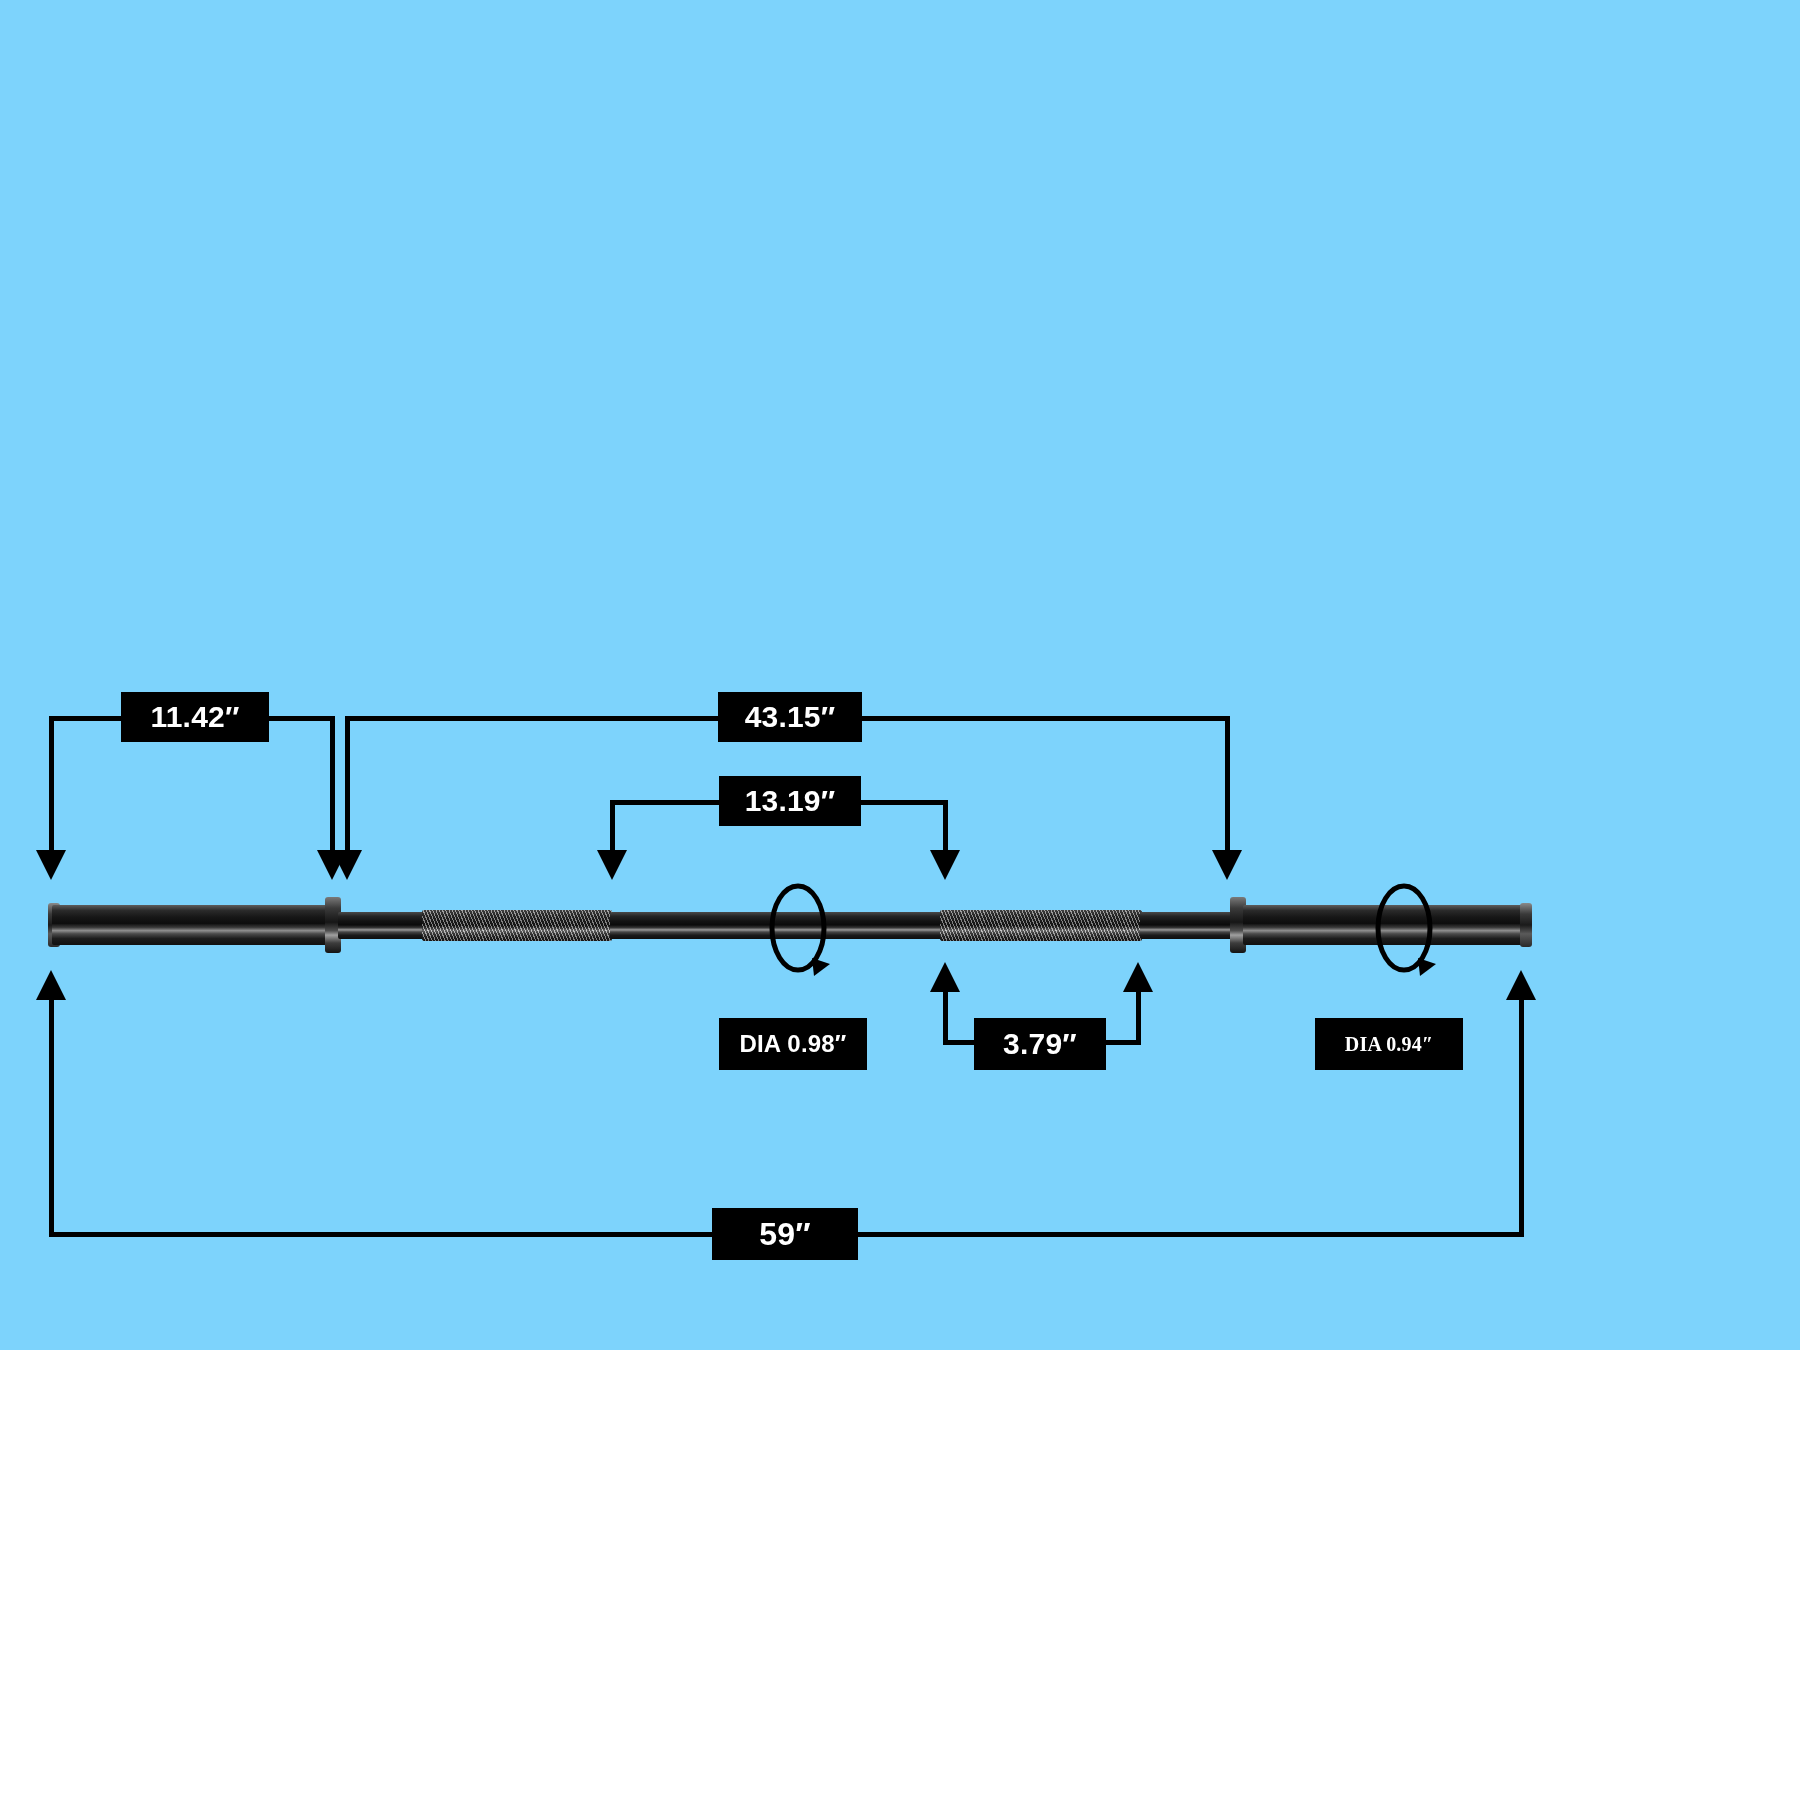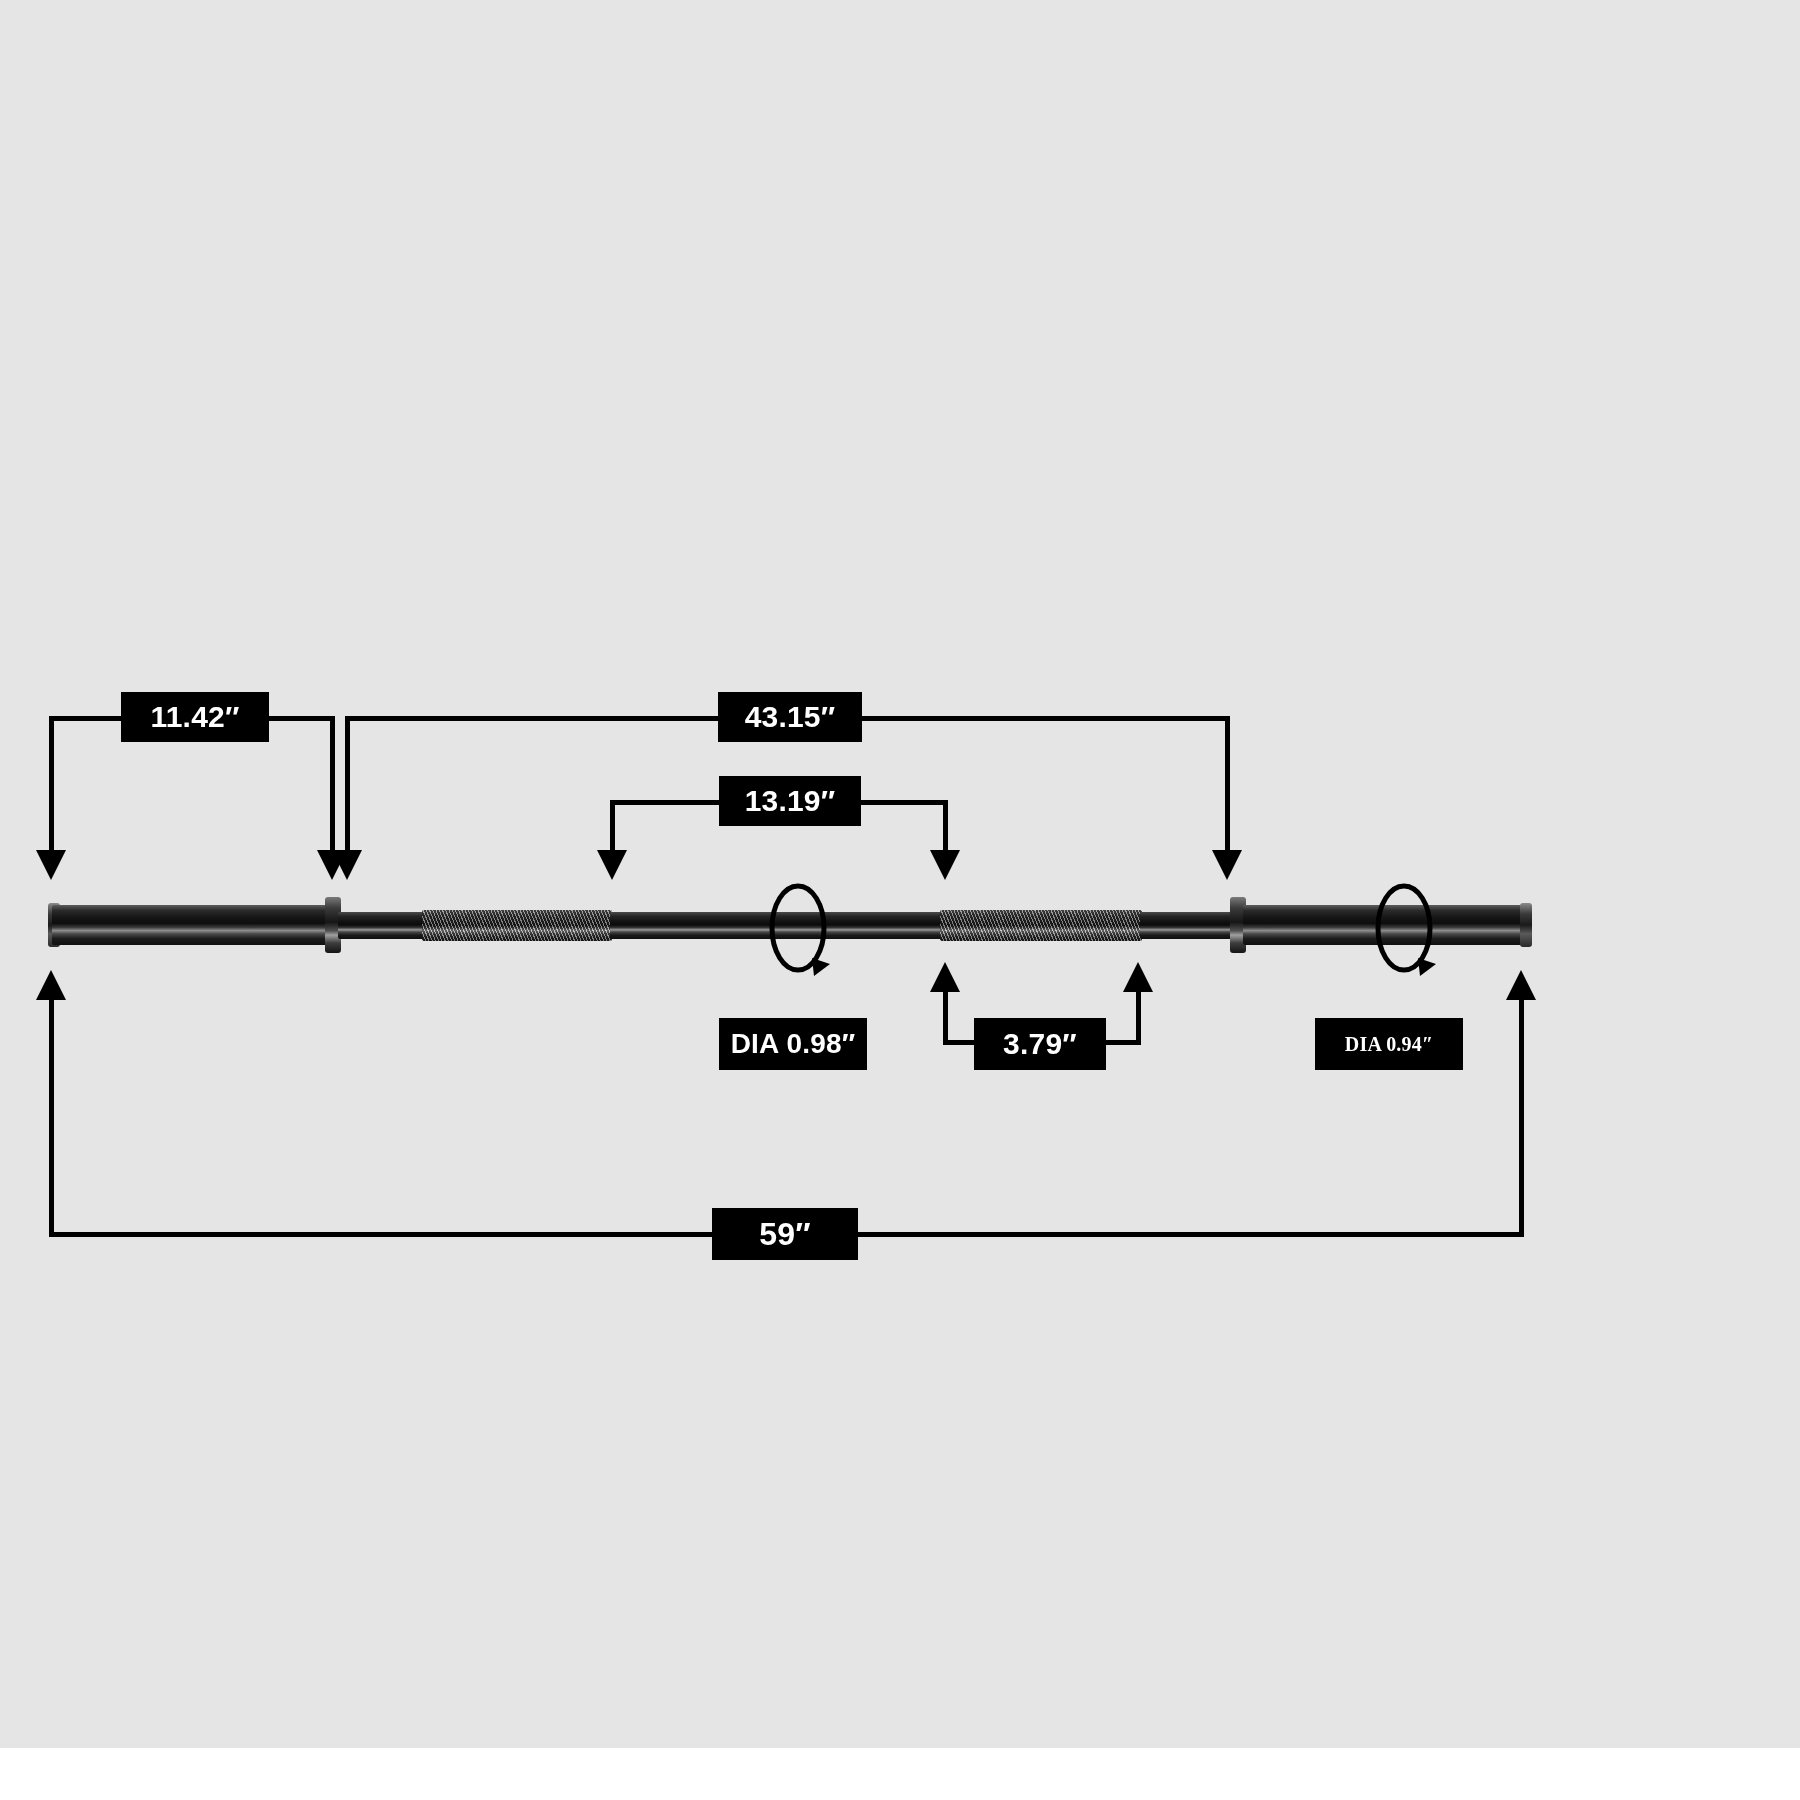--- a/index.html
+++ b/index.html
@@ -1,17 +1,17 @@
 <!DOCTYPE html>
 <html><head>
 <meta charset="utf-8">
 <style>
   html,body{margin:0;padding:0;background:#ffffff;}
   body{width:1800px;height:1800px;font-family:"Liberation Sans",sans-serif;overflow:hidden;}
-  #stage{position:relative;width:1800px;height:1748px;background:#e5e5e5;text-align:right;}
+  #stage{position:relative;width:1800px;height:1350px;background:#7dd3fc;text-align:right;}
 
   
   .chip{
     position:absolute;
     background:#000;
     color:#fff;
     font-family:"Liberation Sans",sans-serif;
     font-weight:bold;
     display:flex;align-items:center;justify-content:center;
     letter-spacing:.2px;
@@ -143,21 +143,21 @@
     <div class="hline" style="left:610px;top:800px;width:112px;"></div>
     <div class="hline" style="left:858px;top:800px;width:90px;"></div>
     <div class="vline" style="left:610px;top:800px;height:56px;"></div>
     <div class="vline" style="left:943px;top:800px;height:56px;"></div>
     <div class="arrow-down" style="left:597px;top:850px;"></div>
     <div class="arrow-down" style="left:930px;top:850px;"></div>
     <div class="chip" style="left:719px;top:776px;width:142px;height:50px;font-size:30px;">13.19″</div>
   </div>
 
   <div>
-    <div class="chip" style="left:719px;top:1018px;width:148px;height:52px;font-size:28px;">DIA 0.98″</div>
+    <div class="chip" style="left:719px;top:1018px;width:148px;height:52px;font-size:24px;">DIA 0.98″</div>
   </div>
 
   <div>
     <div class="hline" style="left:943px;top:1040px;width:35px;"></div>
     <div class="hline" style="left:1103px;top:1040px;width:38px;"></div>
     <div class="vline" style="left:943px;top:992px;height:50px;"></div>
     <div class="vline" style="left:1136px;top:992px;height:50px;"></div>
     <div class="arrow-up" style="left:930px;top:962px;"></div>
     <div class="arrow-up" style="left:1123px;top:962px;"></div>
     <div class="chip" style="left:974px;top:1018px;width:132px;height:52px;font-size:30px;">3.79″</div>

